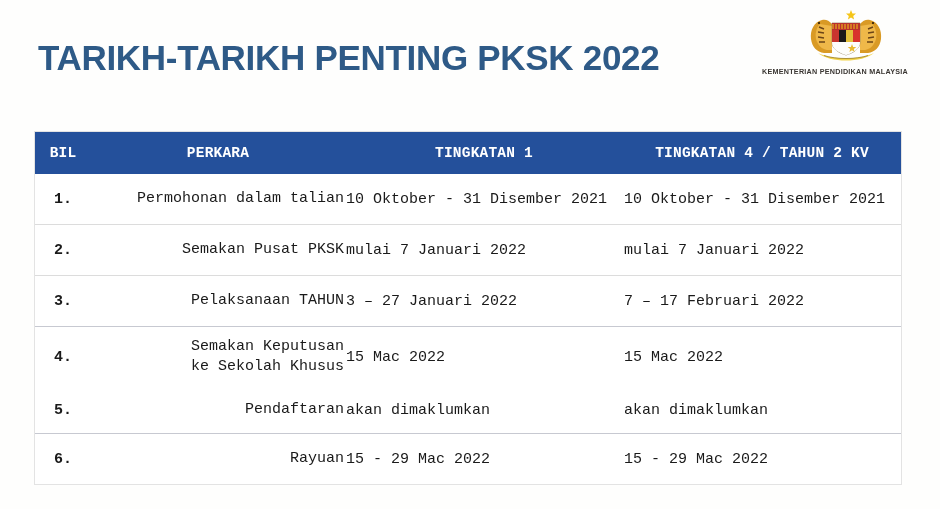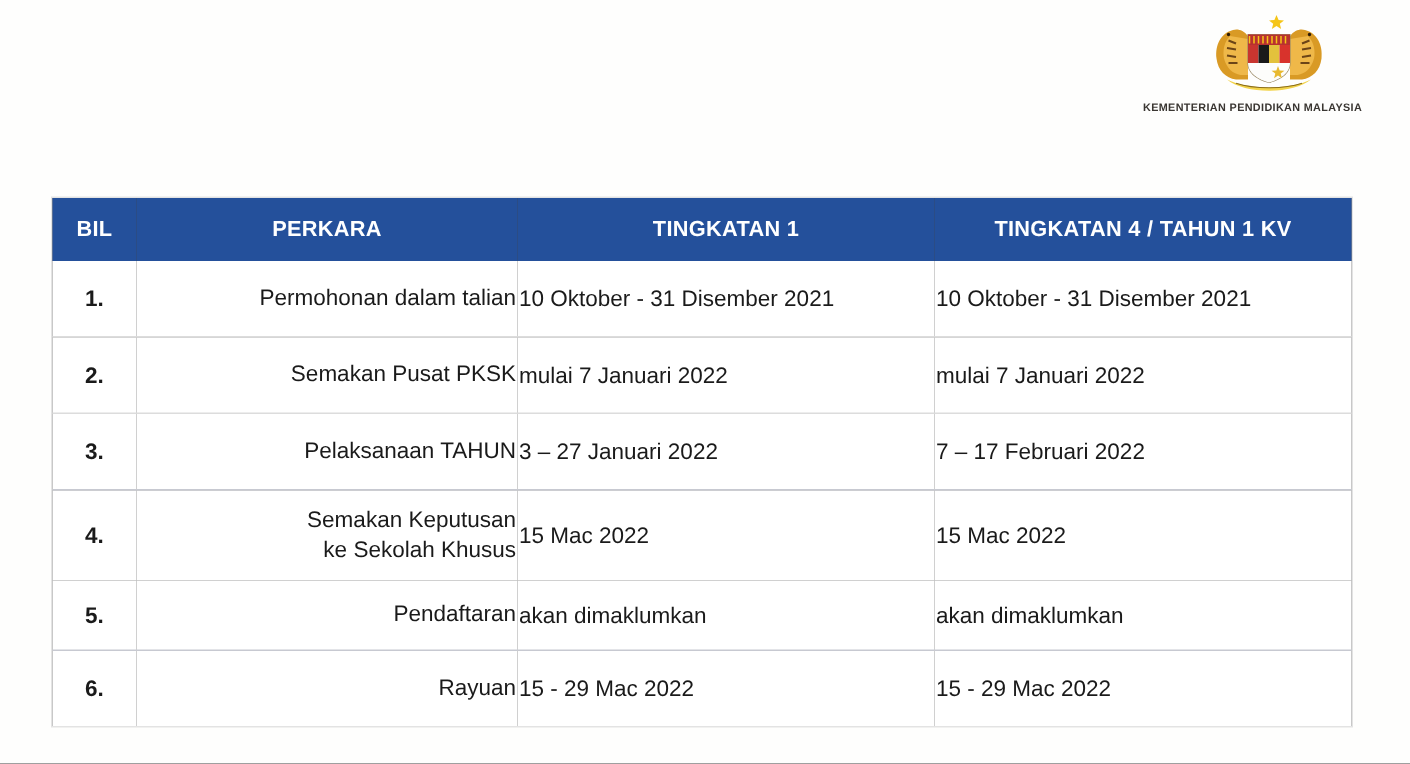--- a/index.html
+++ b/index.html
@@ -61,22 +61,23 @@
   }
 
   
   .schedule-table {
     position: absolute;
     left: 35px;
     top: 132px;
     width: 866px;
     border-collapse: collapse;
     table-layout: fixed;
-    background: #404040;
+    background: #6d28d9;
     box-shadow: 0 0 0 1px #e3e3e3;
+    font-family: Liberation Mono, monospace;
   }
   .schedule-table thead th {
     background: #24509b;
     color: #ffffff;
     font-size: 14.5px;
     font-weight: bold;
     height: 40px;
     text-align: center;
     letter-spacing: 0.2px;
     vertical-align: middle;
@@ -117,20 +118,21 @@
     line-height: 1.32;
   }
   tr.tall td { height: 58px; }
   tr.short td { height: 44px; }
 </style>
 </head>
 <body>
 
 <div class="slide-header">
 
+  <div class="page-title">TARIKH-TARIKH PENTING PKSK 2022</div>
 
   <div class="logo-block">
     <div class="crest">
       <svg width="168" height="60" viewBox="0 0 168 60" xmlns="http://www.w3.org/2000/svg">
 
         <path d="M84 3 a5.5 5.5 0 1 0 0 11 a4.3 4.3 0 1 1 0 -11 z" fill="#f5c518"></path>
         <polygon points="89,4 90.4,7.4 94,7.6 91.2,9.9 92.1,13.4 89,11.4 85.9,13.4 86.8,9.9 84,7.6 87.6,7.4" fill="#f5c518"></polygon>
 
         <path d="M60 14 C52 16 48 24 49 33 C50 41 55 46 62 47 L70 47 L70 18 C67 14 63 13 60 14 Z" fill="#d99a25"></path>
         <path d="M58 18 C54 22 53 28 54 33 C56 40 60 43 65 44 L70 44 L70 20 Z" fill="#efb849"></path>
@@ -166,21 +168,21 @@
     <col class="col-bil">
     <col class="col-perkara">
     <col class="col-t1">
     <col class="col-t4">
   </colgroup>
   <thead>
     <tr>
       <th>BIL</th>
       <th>PERKARA</th>
       <th>TINGKATAN 1</th>
-      <th>TINGKATAN 4 / TAHUN 1 KV</th>
+      <th>TINGKATAN 4 / TAHUN 2 KV</th>
     </tr>
   </thead>
   <tbody>
 
     <tr class="row-1">
       <td class="cell-bil">1.</td>
       <td class="cell-perkara">
           <span class="perkara-line">Permohonan dalam talian</span>
         </td>
       <td class="cell-center">10 Oktober - 31 Disember 2021</td>

